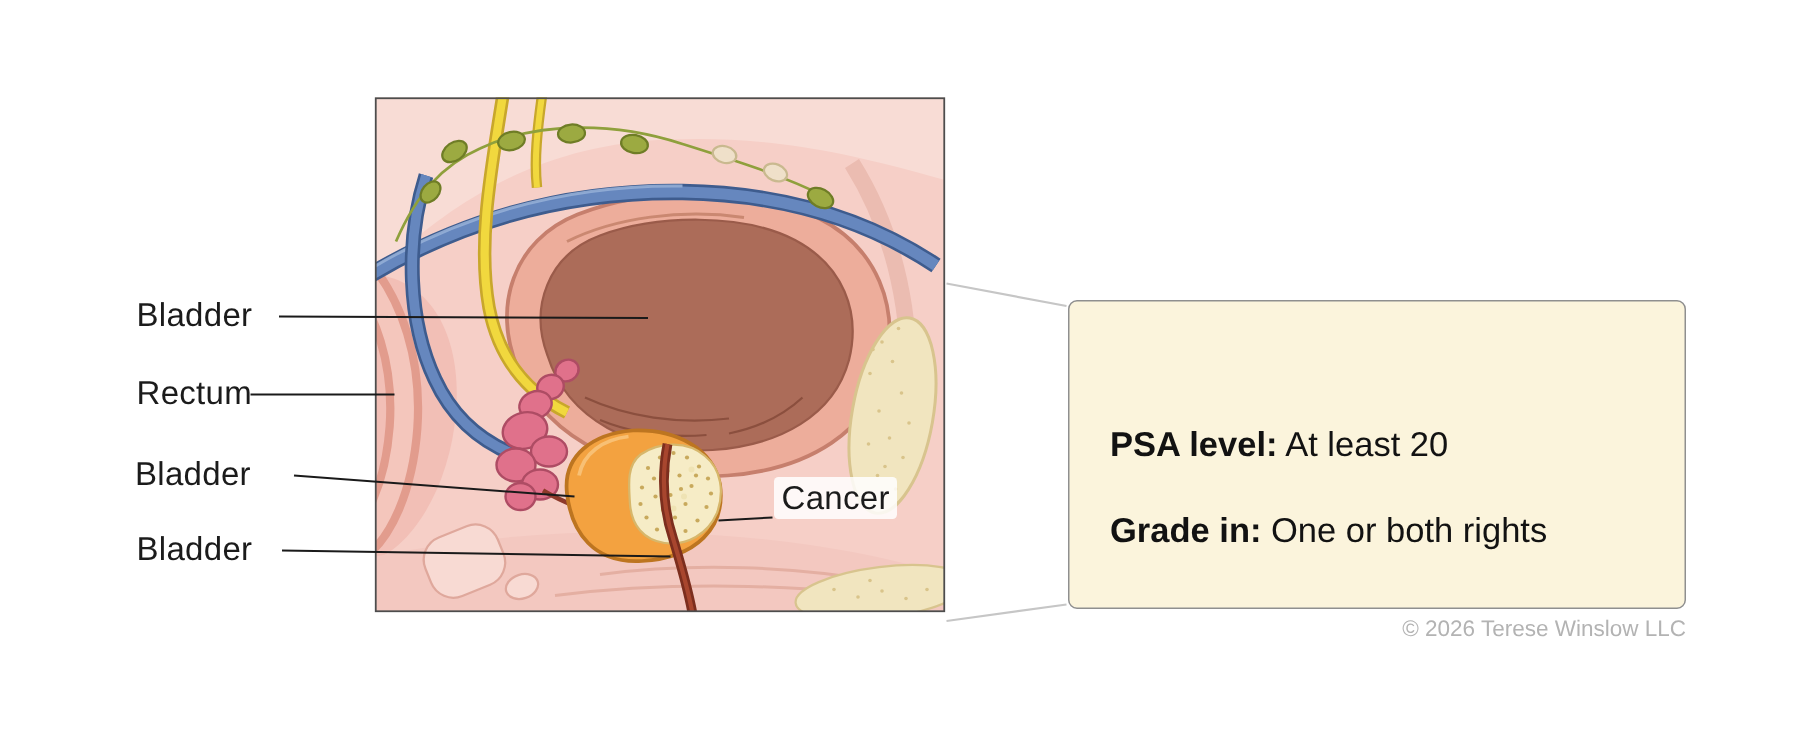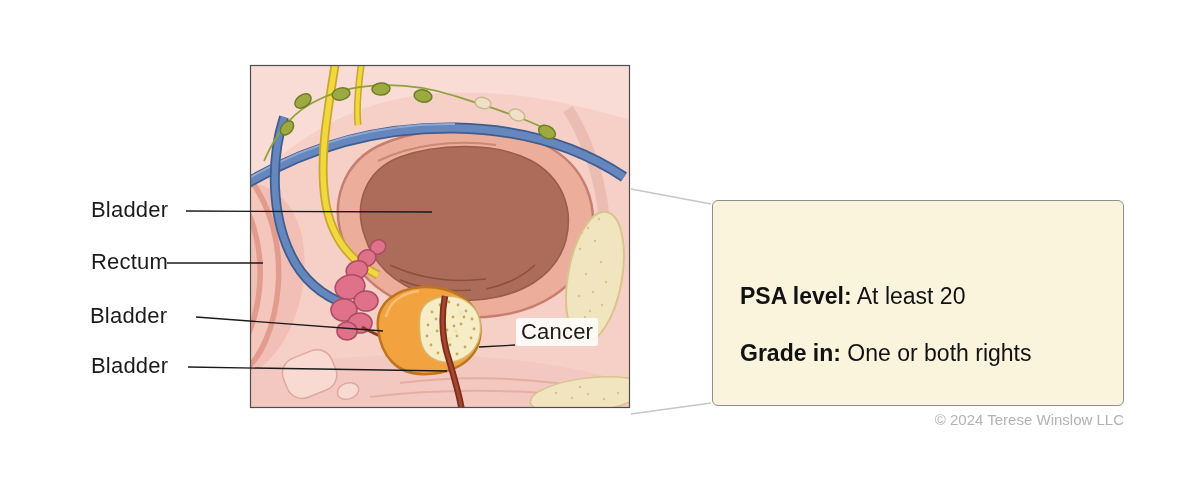--- a/index.html
+++ b/index.html
@@ -210,16 +210,16 @@
   <div class="callout">
     <div class="callout-line cl-1">
       <span class="b">PSA level:</span><span> At least 20</span>
     </div>
     <div class="callout-line cl-2">
       <span class="b">Grade in:</span><span> One or both rights</span>
     </div>
   </div>
 
   <div class="credit">
-    <div class="c1">© 2024 Terese Winslow LLC</div>
+    <div class="c1">© 2026 Terese Winslow LLC</div>
   </div>
 
 </div>
 
 </body></html>

